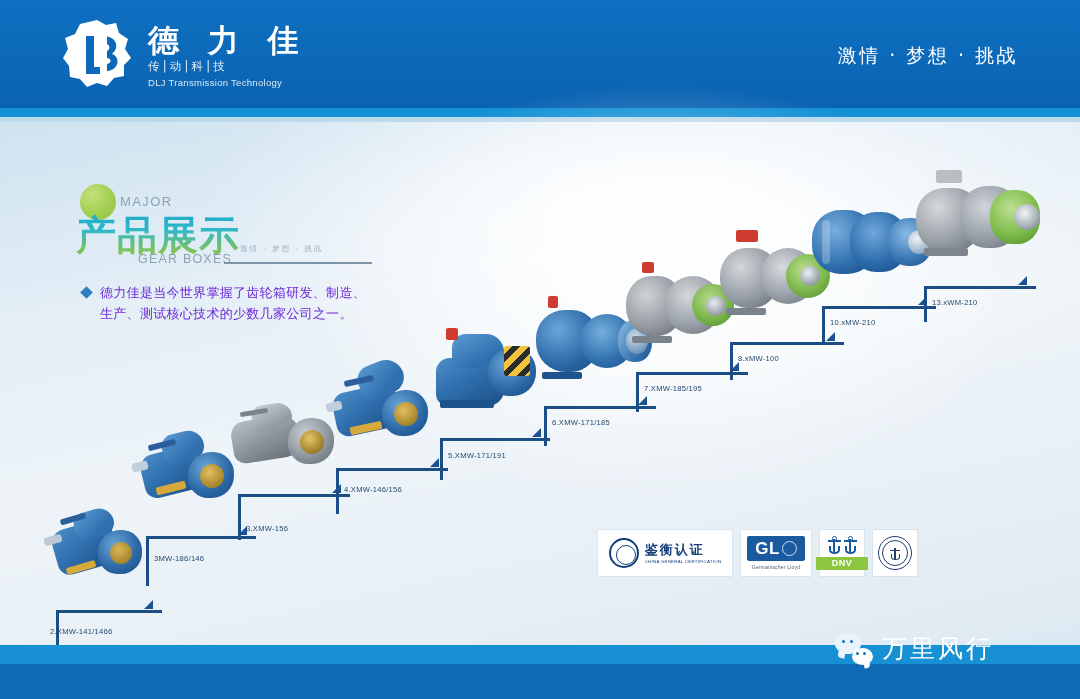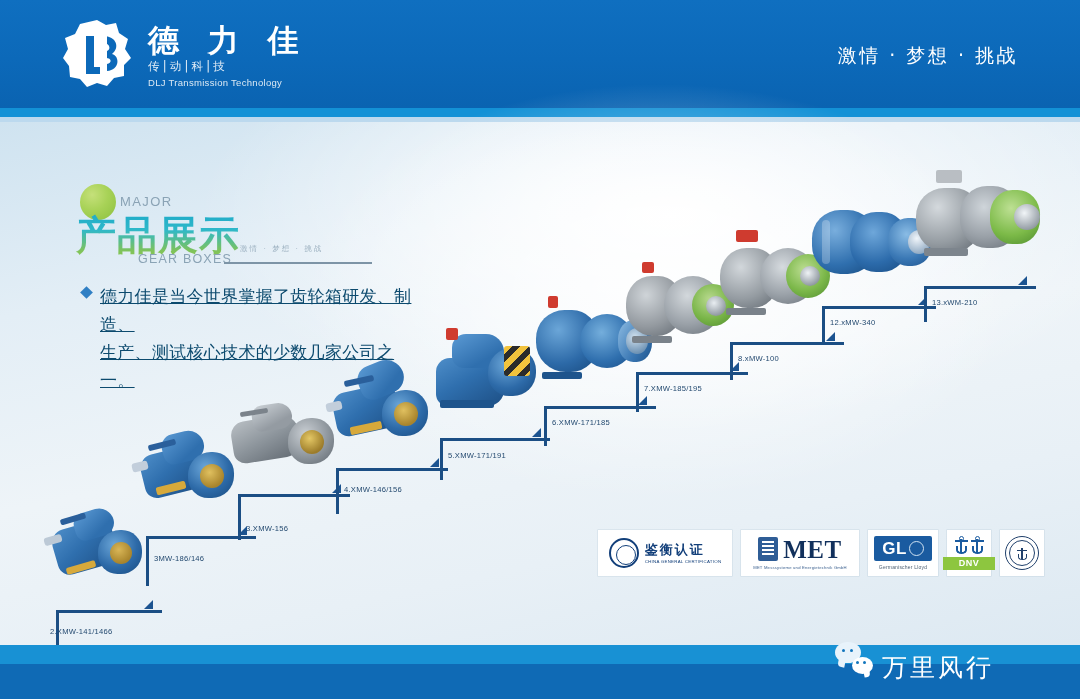--- a/index.html
+++ b/index.html
@@ -85,23 +85,22 @@
     position:absolute; left:168px; top:58px;
     color:#9fb3c2; font-size:7.5px; letter-spacing:2px;
     font-family:"DejaVu Sans","Liberation Sans",sans-serif;
   }
   .desc { position:absolute; left:10px; top:96px; width:340px; display:flex; gap:9px; }
   .desc-bullet {
     width:9px; height:9px; background:#2f7fc4; transform:rotate(45deg);
     margin-top:6px; flex:0 0 auto;
   }
   .desc-text {
-    color:#0c4a6e; font-size:17px; line-height:1.65; letter-spacing:.3px;
+    color:#6d28d9; font-size:13px; line-height:1.65; letter-spacing:.3px;
     font-family:"DejaVu Sans","Liberation Sans",sans-serif;
-    text-decoration:underline;
   }
 
   
   .stage { position:absolute; left:0; top:122px; width:1080px; height:523px; }
   .step { position:absolute; }
   .bracket { position:absolute; }
   .bracket .hline { position:absolute; left:0; top:0; height:2.5px; background:#1b4e84; }
   .bracket .vline { position:absolute; left:0; top:0; width:2.5px; background:#1b4e84; }
   .caption {
     position:absolute; color:#23496f; font-size:7.6px; letter-spacing:.25px;
@@ -232,21 +231,20 @@
     background:#ffffff;
   }
   .wm-b2:after {
     content:""; position:absolute; right:3px; bottom:-3px; width:6px; height:6px;
     background:#ffffff; border-radius:0 0 4px 0; transform:rotate(-12deg);
   }
   .wm-dot { position:absolute; width:3.4px; height:3.4px; border-radius:50%; background:#1276bd; }
   .wm-text {
     color:#ffffff; font-size:25px; letter-spacing:3px;
     font-family:"DejaVu Sans","Liberation Sans",sans-serif;
-    margin-top:19px;
   }
 </style>
 </head>
 <body>
 
 <div class="page">
 
   <div class="header">
     <div class="logo-wrap">
       <div class="logo-mark">
@@ -436,21 +434,21 @@
         <div class="drum" style="left:38px; top:22px; width:58px; height:60px; border-radius:45%; background:radial-gradient(circle at 40% 34%,#6ea7da 0%,#2c6bab 58%,#174a80 100%);"></div>
         <div class="drum" style="left:76px; top:28px; width:44px; height:48px; border-radius:45%; background:radial-gradient(circle at 42% 34%,#8abce5 0%,#3a78b5 60%,#1d528c 100%);"></div>
         <div class="flange" style="left:96px; top:40px; width:22px; height:24px; background:radial-gradient(circle at 40% 35%,#f0f5fa 0%,#8fa9c2 78%);"></div>
         <div class="fin" style="left:10px; top:30px; width:8px; height:44px; border-radius:4px; background:rgba(255,255,255,.25);"></div>
       </div>
       <div class="bracket" style="left:0; top:104px; width:132px; height:50px;">
         <div class="hline" style="left:16px; top:12px; width:114px;"></div>
         <div class="vline" style="left:16px; top:12px; height:38px;"></div>
         <div class="tri" style="left:112px; top:2px;"></div>
       </div>
-      <div class="caption" style="left:24px; top:128px;">12.xMW-340</div>
+      <div class="caption" style="left:24px; top:128px;">10.xMW-210</div>
     </div>
 
     <div class="step" style="left:910px; top:42px;">
       <div class="gb" style="left:6px; top:0; width:140px; height:110px;">
         <div class="housing" style="left:0; top:24px; width:64px; height:64px; border-radius:44% 40% 42% 46%; background:radial-gradient(circle at 34% 30%,#d4d9dd 0%,#959ca2 58%,#5f676f 100%);"></div>
         <div class="drum" style="left:44px; top:22px; width:60px; height:62px; border-radius:45%; background:radial-gradient(circle at 40% 34%,#cfd5da 0%,#99a0a7 55%,#636b73 100%);"></div>
         <div class="drum" style="left:74px; top:26px; width:50px; height:54px; border-radius:45%; background:radial-gradient(circle at 42% 34%,#bde093 0%,#7cba48 58%,#4d8b2d 100%);"></div>
         <div class="flange" style="left:98px; top:40px; width:26px; height:26px; background:radial-gradient(circle at 40% 35%,#f1f5f8 0%,#8d969e 78%);"></div>
         <div class="fin" style="left:20px; top:6px; width:26px; height:13px; background:#b9bec3; border-radius:2px;"></div>
         <div class="fin" style="left:8px; top:84px; width:44px; height:8px; background:#7d858d;"></div>
@@ -468,27 +466,20 @@
   <div class="certs">
 
     <div class="cert cert-cgc">
       <div class="cgc-ring"></div>
       <div class="cgc-txt">
         <div class="cgc-cn">鉴衡认证</div>
         <div class="cgc-en">CHINA GENERAL CERTIFICATION</div>
       </div>
     </div>
 
-    <div class="cert cert-met">
-      <div class="met-row">
-        <div class="met-book"></div>
-        <div class="met-word">MET</div>
-      </div>
-      <div class="met-sub">MET Messsysteme und Energietechnik GmbH</div>
-    </div>
 
     <div class="cert cert-gl">
       <div class="gl-box">
         <div class="gl-word">GL</div>
         <div class="gl-globe"></div>
       </div>
       <div class="gl-sub">Germanischer Lloyd</div>
     </div>
 
     <div class="cert cert-dnv">

